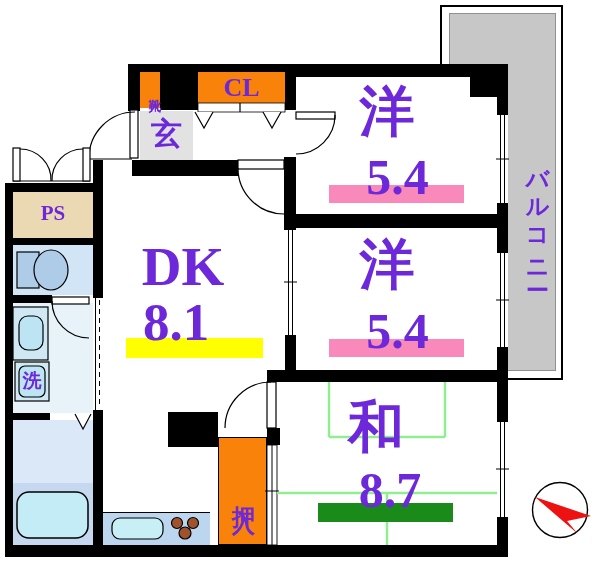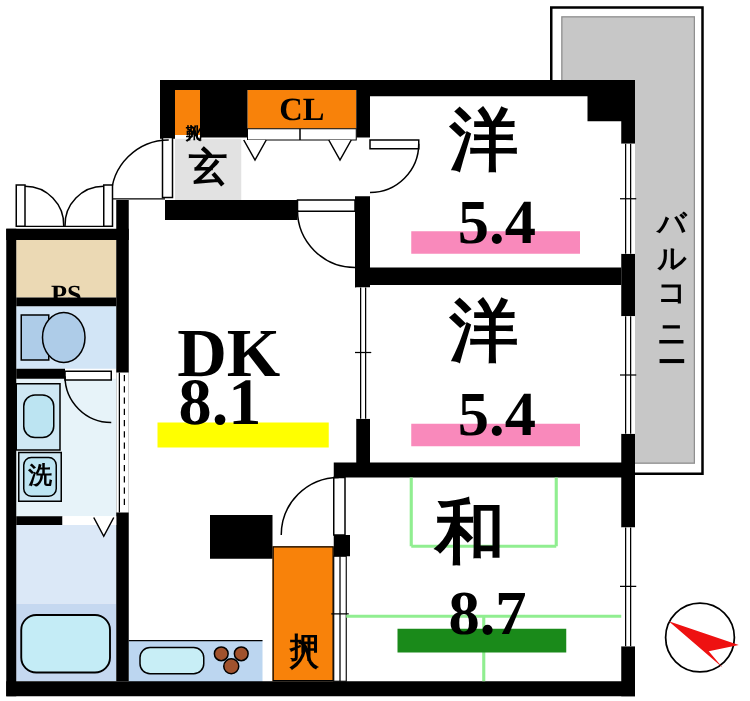--- a/index.html
+++ b/index.html
@@ -25,36 +25,36 @@
   #bath-lower{left:13px;top:483px;width:80px;height:62px;background:#C5D8F0;}
   #kitchen-counter{left:103px;top:512px;width:107px;height:33px;background:#BCD6F0;border-top:1.5px solid #000;}
 
   #bar-yo1{left:329px;top:185px;width:135px;height:18px;background:#F989BB;}
   #bar-yo2{left:329px;top:339px;width:135px;height:18px;background:#F989BB;}
   #bar-dk{left:126px;top:338px;width:137px;height:20px;background:#FFFF00;}
   #bar-wa{left:318px;top:503px;width:135px;height:19px;background:#1A8A1A;}
 
   #structure{position:absolute;left:0;top:0;}
 
-  .lbl{position:absolute;color:#000000;font-weight:bold;line-height:1;text-align:center;}
+  .lbl{position:absolute;color:#6d28d9;font-weight:bold;line-height:1;text-align:center;}
   .vert{writing-mode:vertical-rl;text-orientation:upright;}
   #lbl-yo1-name{left:347px;top:84px;width:80px;font-size:55px;}
   #lbl-yo1-size{left:330px;top:152px;width:135px;font-size:50px;}
   #lbl-yo2-name{left:347px;top:237px;width:80px;font-size:55px;}
   #lbl-yo2-size{left:330px;top:306px;width:135px;font-size:50px;}
   #lbl-wa-name{left:336px;top:399px;width:80px;font-size:56px;}
   #lbl-wa-size{left:325px;top:465px;width:130px;font-size:50px;}
-  #lbl-dk-name{left:131px;top:239px;width:104px;font-size:55px;margin-top:16px;}
+  #lbl-dk-name{left:131px;top:239px;width:104px;font-size:55px;}
   #lbl-dk-size{left:124px;top:296px;width:104px;font-size:53px;}
   #lbl-gen{left:140px;top:118px;width:53px;font-size:31px;}
   #lbl-cl{left:198px;top:72px;width:87px;height:31px;font-size:26px;line-height:31px;}
   #lbl-kutsu{left:140px;top:73px;width:21px;height:34px;font-size:12.5px;letter-spacing:1px;}
   #lbl-oshi{left:230px;top:450px;width:25px;height:86px;font-size:23px;letter-spacing:5px;}
   #lbl-balc{left:523px;top:132px;width:26px;height:170px;font-size:23px;letter-spacing:5px;font-weight:bold;}
-  #lbl-ps{left:13px;top:203px;width:80px;font-size:21px;font-weight:600;margin-top:22px;}
+  #lbl-ps{left:13px;top:203px;width:80px;font-size:21px;font-weight:600;}
   #lbl-sen{left:20px;top:371px;width:24px;font-size:19px;}
 </style>
 </head>
 <body>
 
 <div id="stage">
 
   <div class="abs z-balc" id="balc-frame"></div>
   <div class="abs z-balc" id="balc-gray"></div>
 

